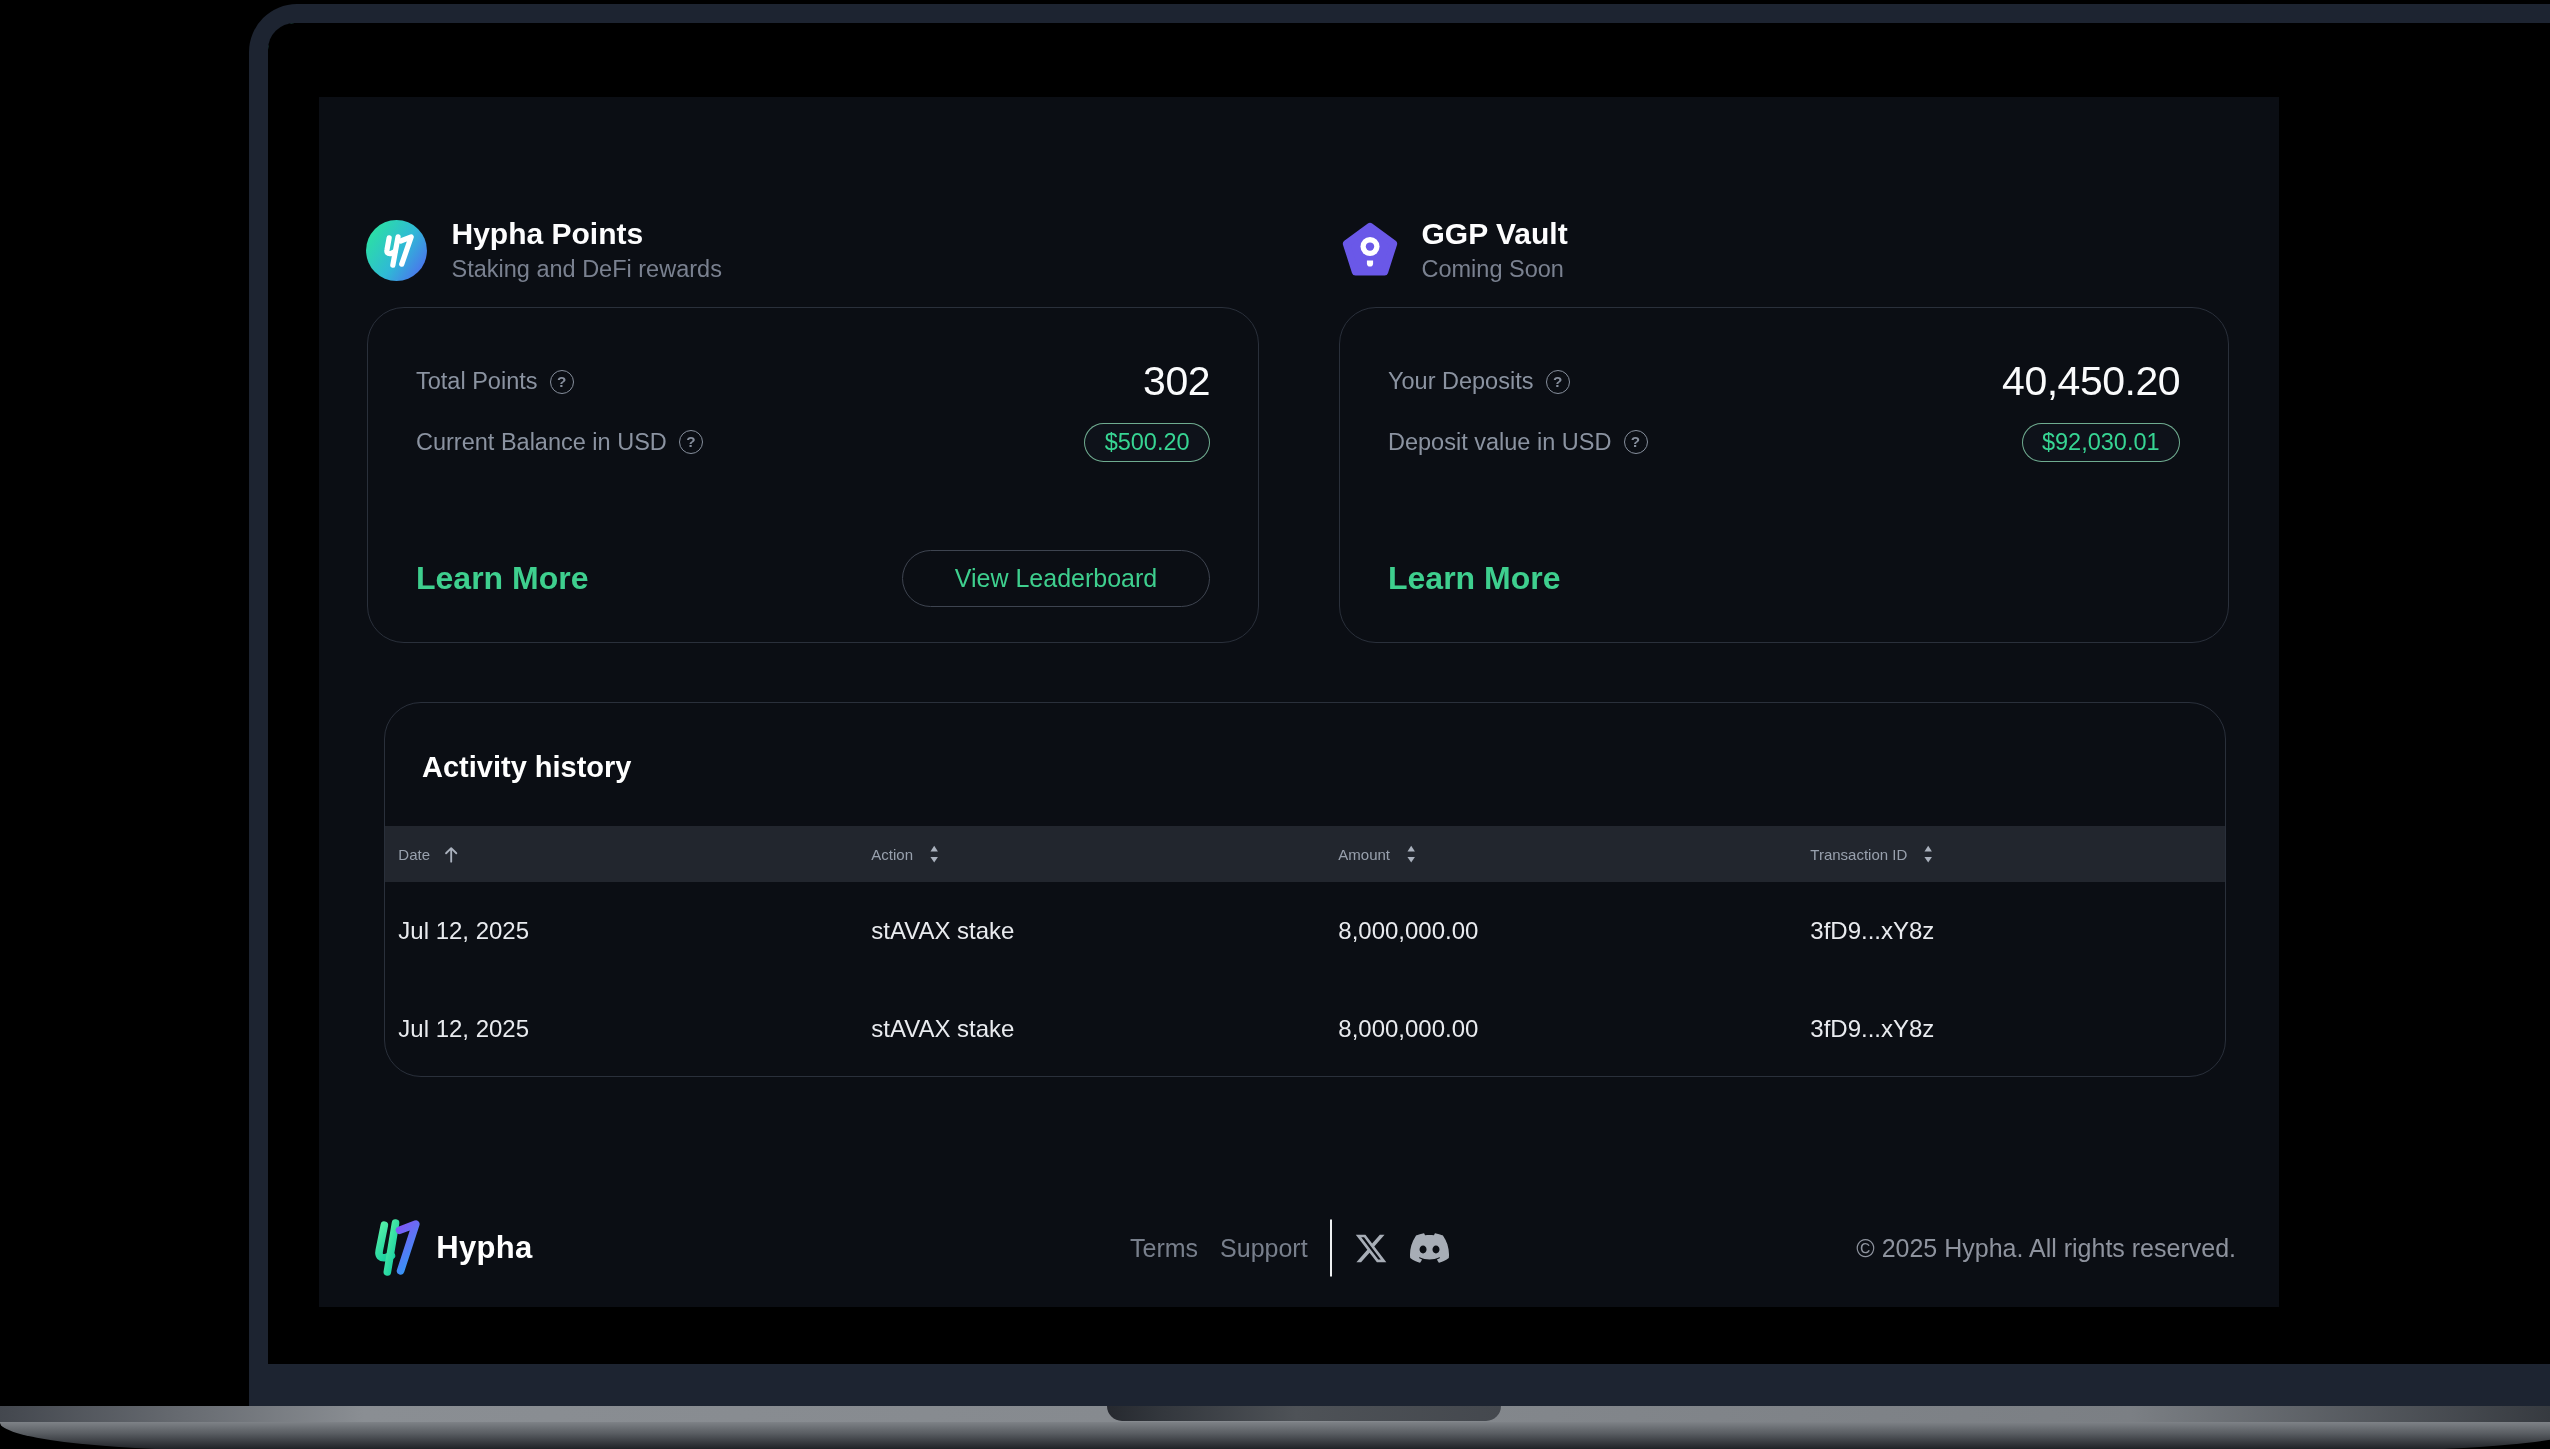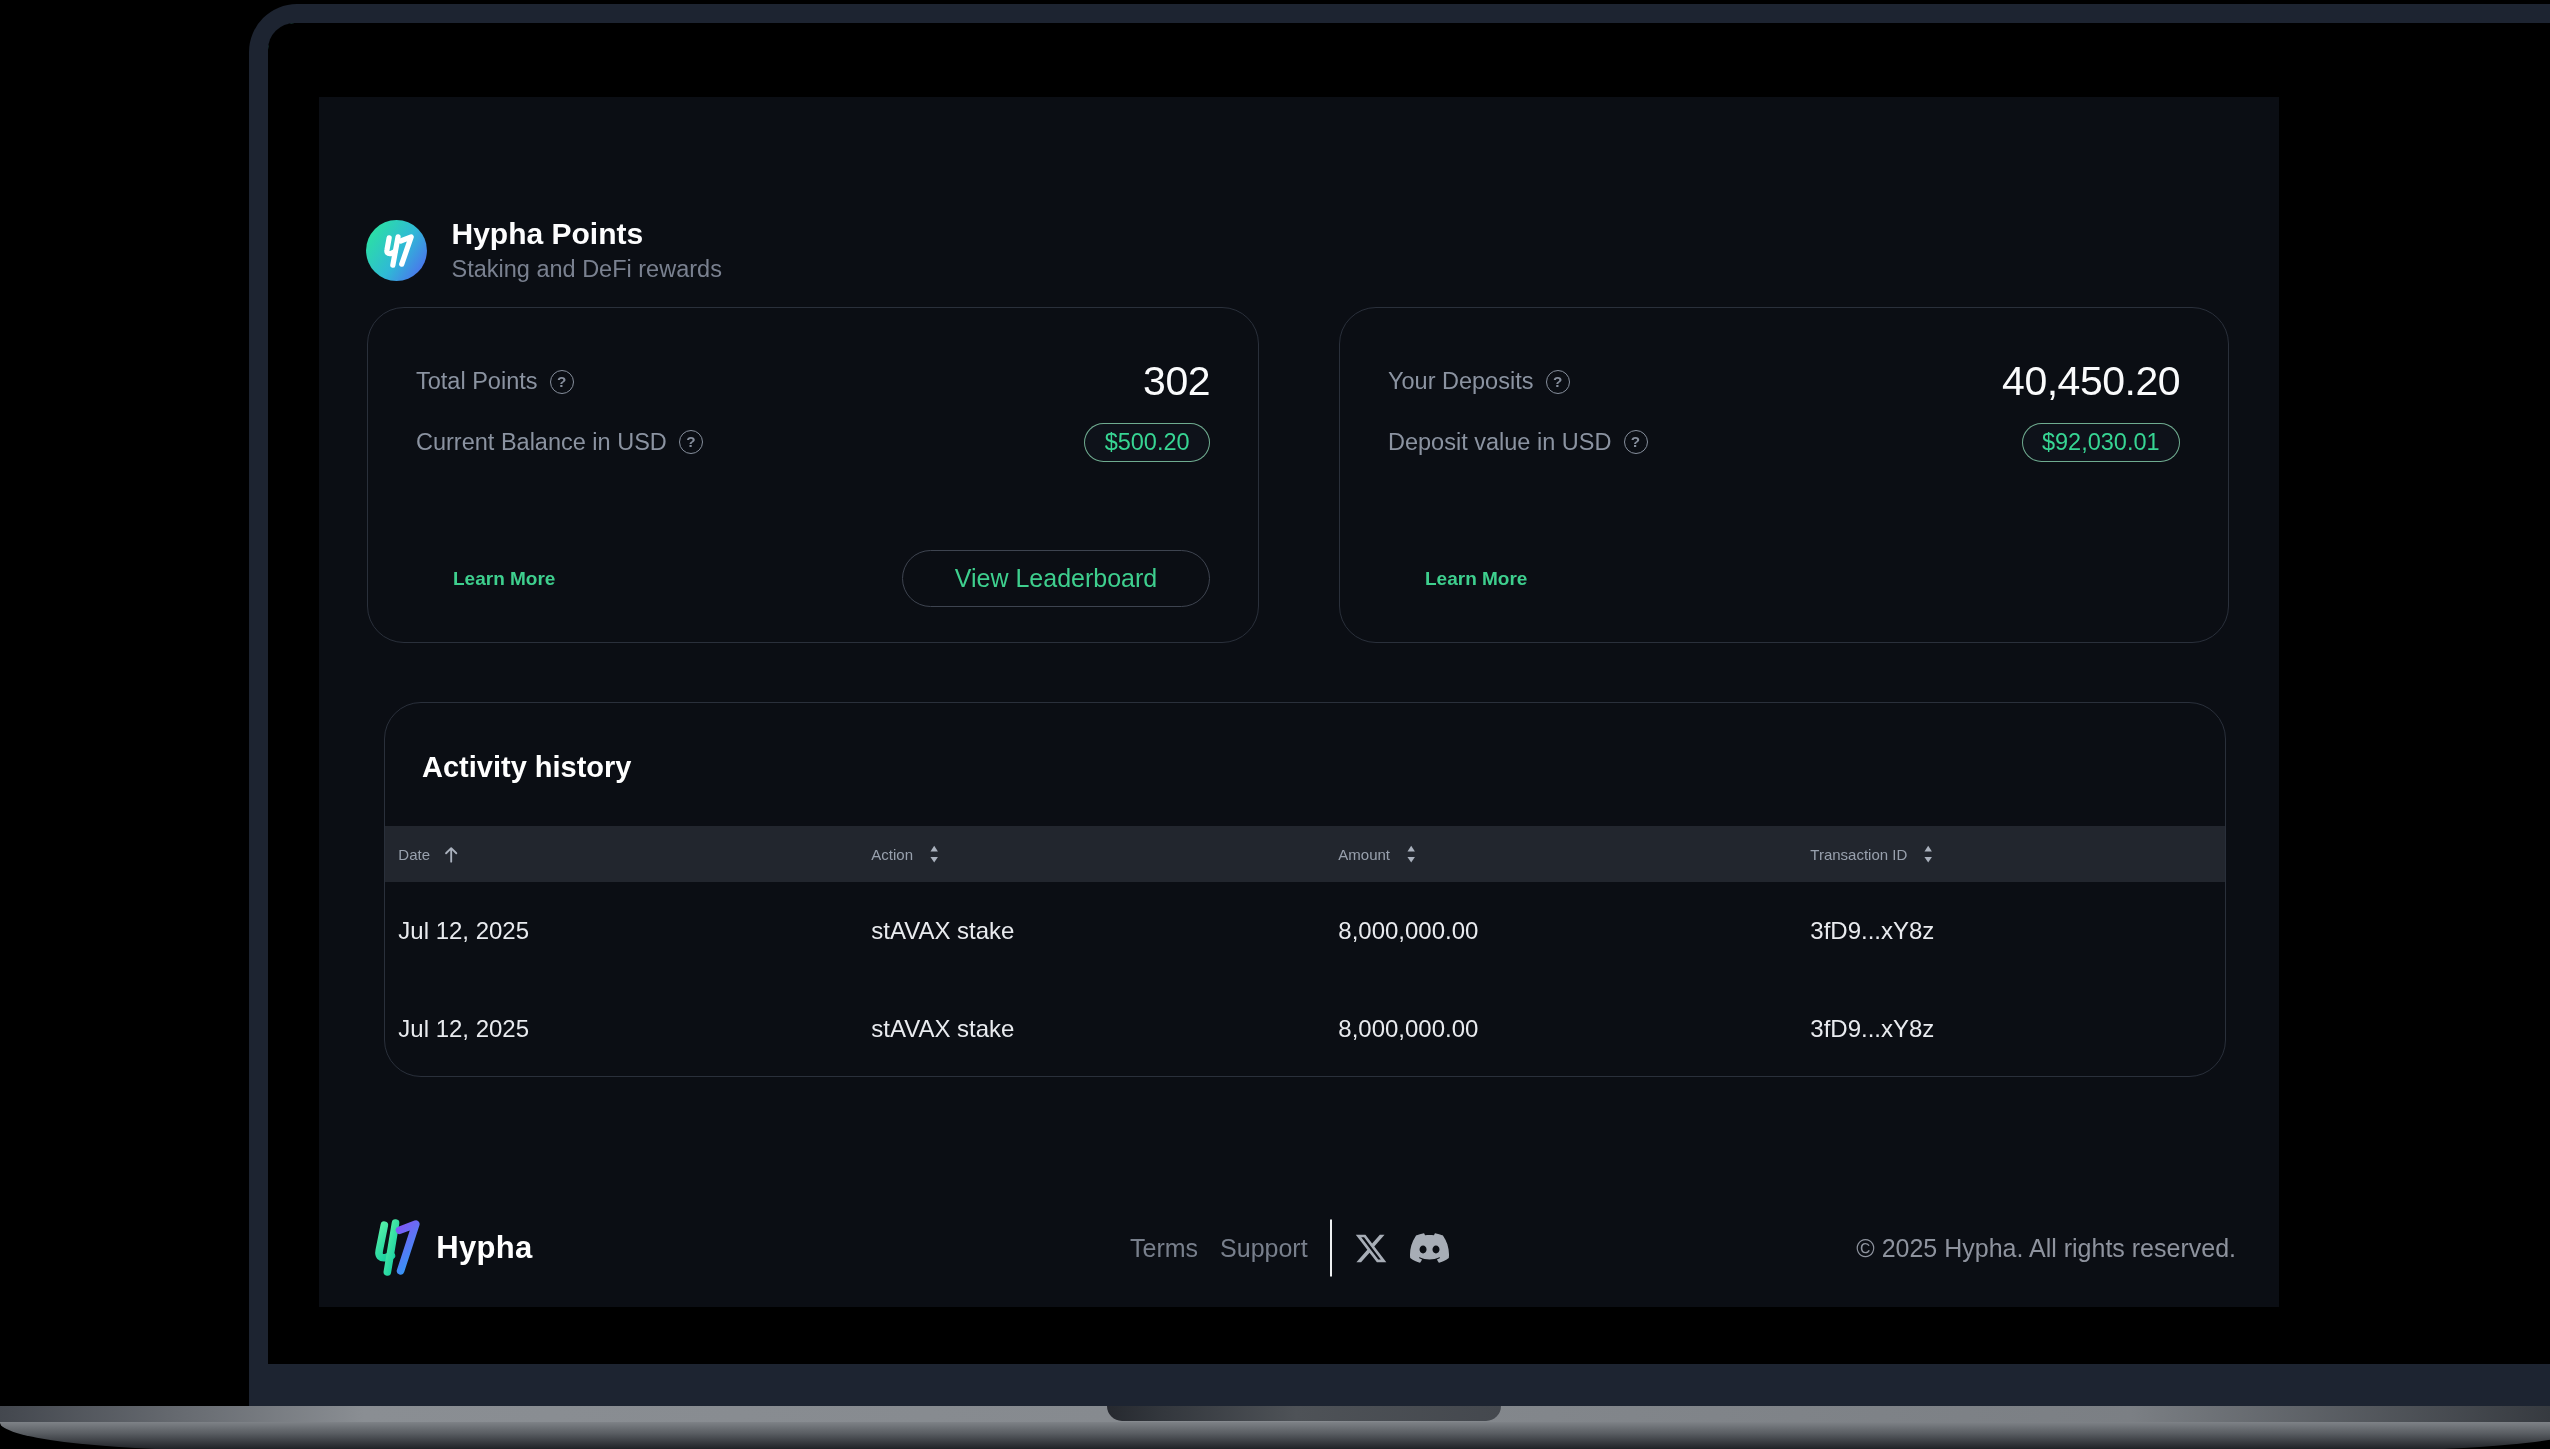--- a/index.html
+++ b/index.html
@@ -45,21 +45,21 @@
   .row-b { top:111px; height:46px; }
   .row-actions { top:242px; height:57px; }
   .stat-label { display:flex; align-items:center; gap:12.2px; color:#8b93a1; font-size:23.5px; }
   .help-icon { width:24px; height:24px; border:1.5px solid #868e9c; border-radius:50%;
     display:flex; align-items:center; justify-content:center; font-size:15.3px;
     font-weight:700; color:#868e9c; }
   .big-value { font-size:41px; font-weight:400; color:#fafbfc; letter-spacing:-0.5px; }
   .pill { height:39px; border:1.5px solid rgba(150,232,190,.72); border-radius:20.4px;
     background:#0e121a; color:#37d593; font-size:23.5px; font-weight:500;
     display:flex; align-items:center; padding:0 19.4px; }
-  .learn-more { color:#3ecf8e; font-size:19px; font-weight:700; cursor:pointer;margin-left:37px; }
+  .learn-more { color:#3ecf8e; font-size:32px; font-weight:700; cursor:pointer; }
   .ghost-btn { height:57px; border:1.5px solid #3e4450; border-radius:28.6px; background:transparent;
     color:#3ecf8e; font-size:25px; font-weight:500; display:flex; align-items:center;
     justify-content:center; cursor:pointer; }
   .btn-w1 { width:308px; } .btn-w2 { width:367px; }
 
   
   .activity-card { position:absolute; left:65px; top:605px; width:1842px; height:375px;
     border:1.5px solid #2a303b; border-radius:37px; overflow:hidden; background:#0b0e14; }
   .activity-title { position:absolute; left:37px; top:48px; font-size:29px; font-weight:700;
     color:#ffffff; }
@@ -106,20 +106,32 @@
           <path d="M46 36 L42 58 Q40 67 49 66 L57 62" fill="none" stroke="#fff" stroke-width="10" stroke-linecap="round" stroke-linejoin="round"></path>
           <path d="M63 34 L53 88" fill="none" stroke="#fff" stroke-width="10" stroke-linecap="round"></path>
           <path d="M68 42 L88 34 L70 86" fill="none" stroke="#fff" stroke-width="10" stroke-linecap="round" stroke-linejoin="round"></path>
         </svg>
         <div>
           <div class="hdr-title">Hypha Points</div>
           <div class="hdr-sub">Staking and DeFi rewards</div>
         </div>
       </div>
 
+      <div class="card-header right">
+        <svg class="pent-badge" viewBox="0 0 100 100">
+          <path d="M50 7 L92 38 L76 88 L24 88 L8 38 Z" fill="#6a58e8" stroke="#6a58e8" stroke-width="13" stroke-linejoin="round"></path>
+          <circle cx="50" cy="43" r="17" fill="#ffffff"></circle>
+          <circle cx="50" cy="43" r="7.5" fill="#6a58e8"></circle>
+          <path d="M44.5 68 L55.5 68 L55.5 73 A5.5 5.5 0 0 1 44.5 73 Z" fill="#ffffff"></path>
+        </svg>
+        <div>
+          <div class="hdr-title">GGP Vault</div>
+          <div class="hdr-sub">Coming Soon</div>
+        </div>
+      </div>
 
       <div class="stat-card one">
         <div class="card-row row-a">
           <div class="stat-label">
             <span>Total Points</span>
             <span class="help-icon">?</span>
           </div>
           <div class="big-value">302</div>
         </div>
         <div class="card-row row-b">

